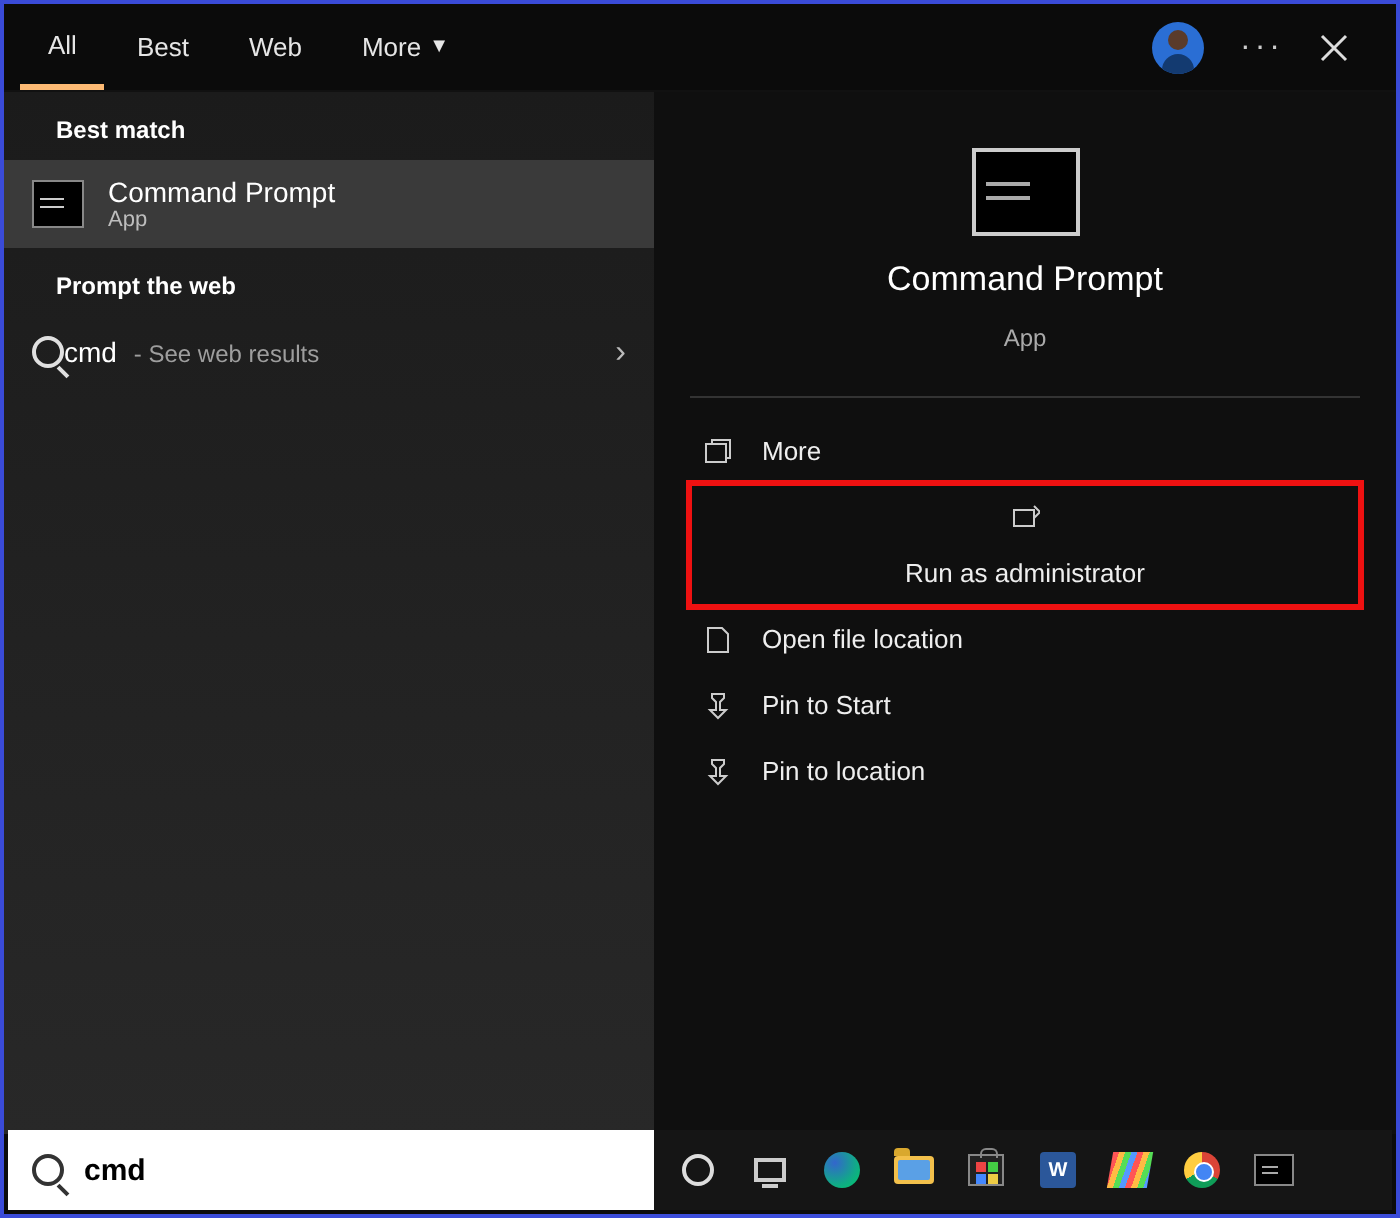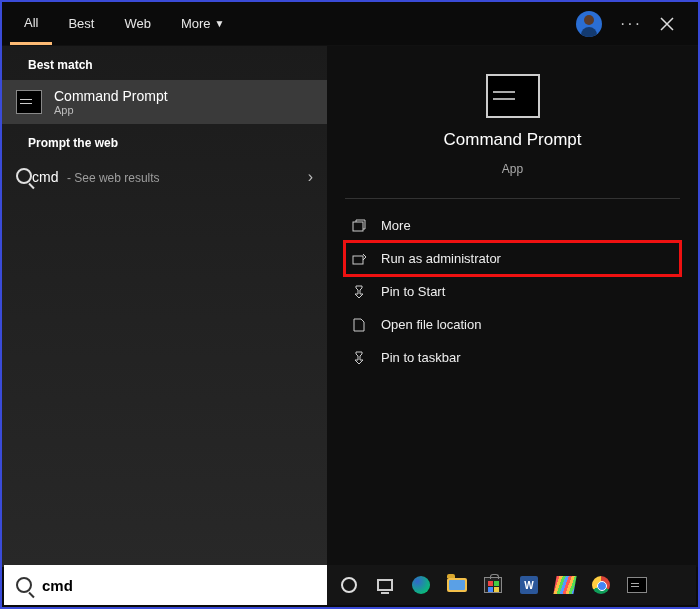--- a/index.html
+++ b/index.html
@@ -86,21 +86,21 @@
   }
   .hero-title { font-size: 17px; color: #fff; }
   .hero-sub { font-size: 12px; color: #aaa; }
   .divider { height: 1px; background: #333; margin: 6px 0 10px; }
   .actions { display: flex; flex-direction: column; }
   .action {
     display: flex; align-items: center; gap: 14px; padding: 9px 6px;
     font-size: 13px; color: #eee; cursor: pointer;
   }
   .action .ic { width: 16px; display: flex; justify-content: center; color: #ccc; font-size: 14px; }
-  .highlight { outline: 3px solid #e11; outline-offset: -1px; }
+  .highlight { outline: 3px solid #e11; outline-offset: -1px; flex-direction: column; }
 
   .bottombar {
     position: absolute; left: 2px; right: 2px; bottom: 2px; height: 40px;
     display: flex; background: #111;
   }
   .searchbox {
     width: 323px; background: #fff; display: flex; align-items: center;
     padding: 0 12px; gap: 10px;
   }
   .searchbox .search-ico { border-color: #333; }
@@ -202,41 +202,41 @@
           <span class="ic">
             <svg width="14" height="14" viewBox="0 0 14 14">
                 <rect x="1" y="4" width="10" height="8" fill="none" stroke="#ccc"></rect>
                 <path d="M11 2 L14 5 L11 8" fill="none" stroke="#ccc"></path>
               </svg>
           </span>
           <span>Run as administrator</span>
         </div>
         <div class="action">
           <span class="ic">
-            <svg width="14" height="14" viewBox="0 0 14 14">
-                <path d="M4 1 H10 V3 L8 5 V9 H11 L7 13 L3 9 H6 V5 L4 3 Z" fill="none" stroke="#ccc"></path>
-              </svg>
-          </span>
-          <span>Pin to Start</span>
-        </div>
-        <div class="action">
-          <span class="ic">
             <svg width="12" height="14" viewBox="0 0 12 14">
                 <path d="M1 1 H8 L11 4 V13 H1 Z" fill="none" stroke="#ccc"></path>
               </svg>
           </span>
           <span>Open file location</span>
         </div>
         <div class="action">
           <span class="ic">
             <svg width="14" height="14" viewBox="0 0 14 14">
                 <path d="M4 1 H10 V3 L8 5 V9 H11 L7 13 L3 9 H6 V5 L4 3 Z" fill="none" stroke="#ccc"></path>
               </svg>
           </span>
-          <span>Pin to taskbar</span>
+          <span>Pin to Start</span>
+        </div>
+        <div class="action">
+          <span class="ic">
+            <svg width="14" height="14" viewBox="0 0 14 14">
+                <path d="M4 1 H10 V3 L8 5 V9 H11 L7 13 L3 9 H6 V5 L4 3 Z" fill="none" stroke="#ccc"></path>
+              </svg>
+          </span>
+          <span>Pin to location</span>
         </div>
       </div>
     </div>
   </div>
 
   <div class="bottombar">
     <div class="searchbox">
       <div class="search-ico"></div>
       <input type="text" value="cmd" style="">
     </div>

